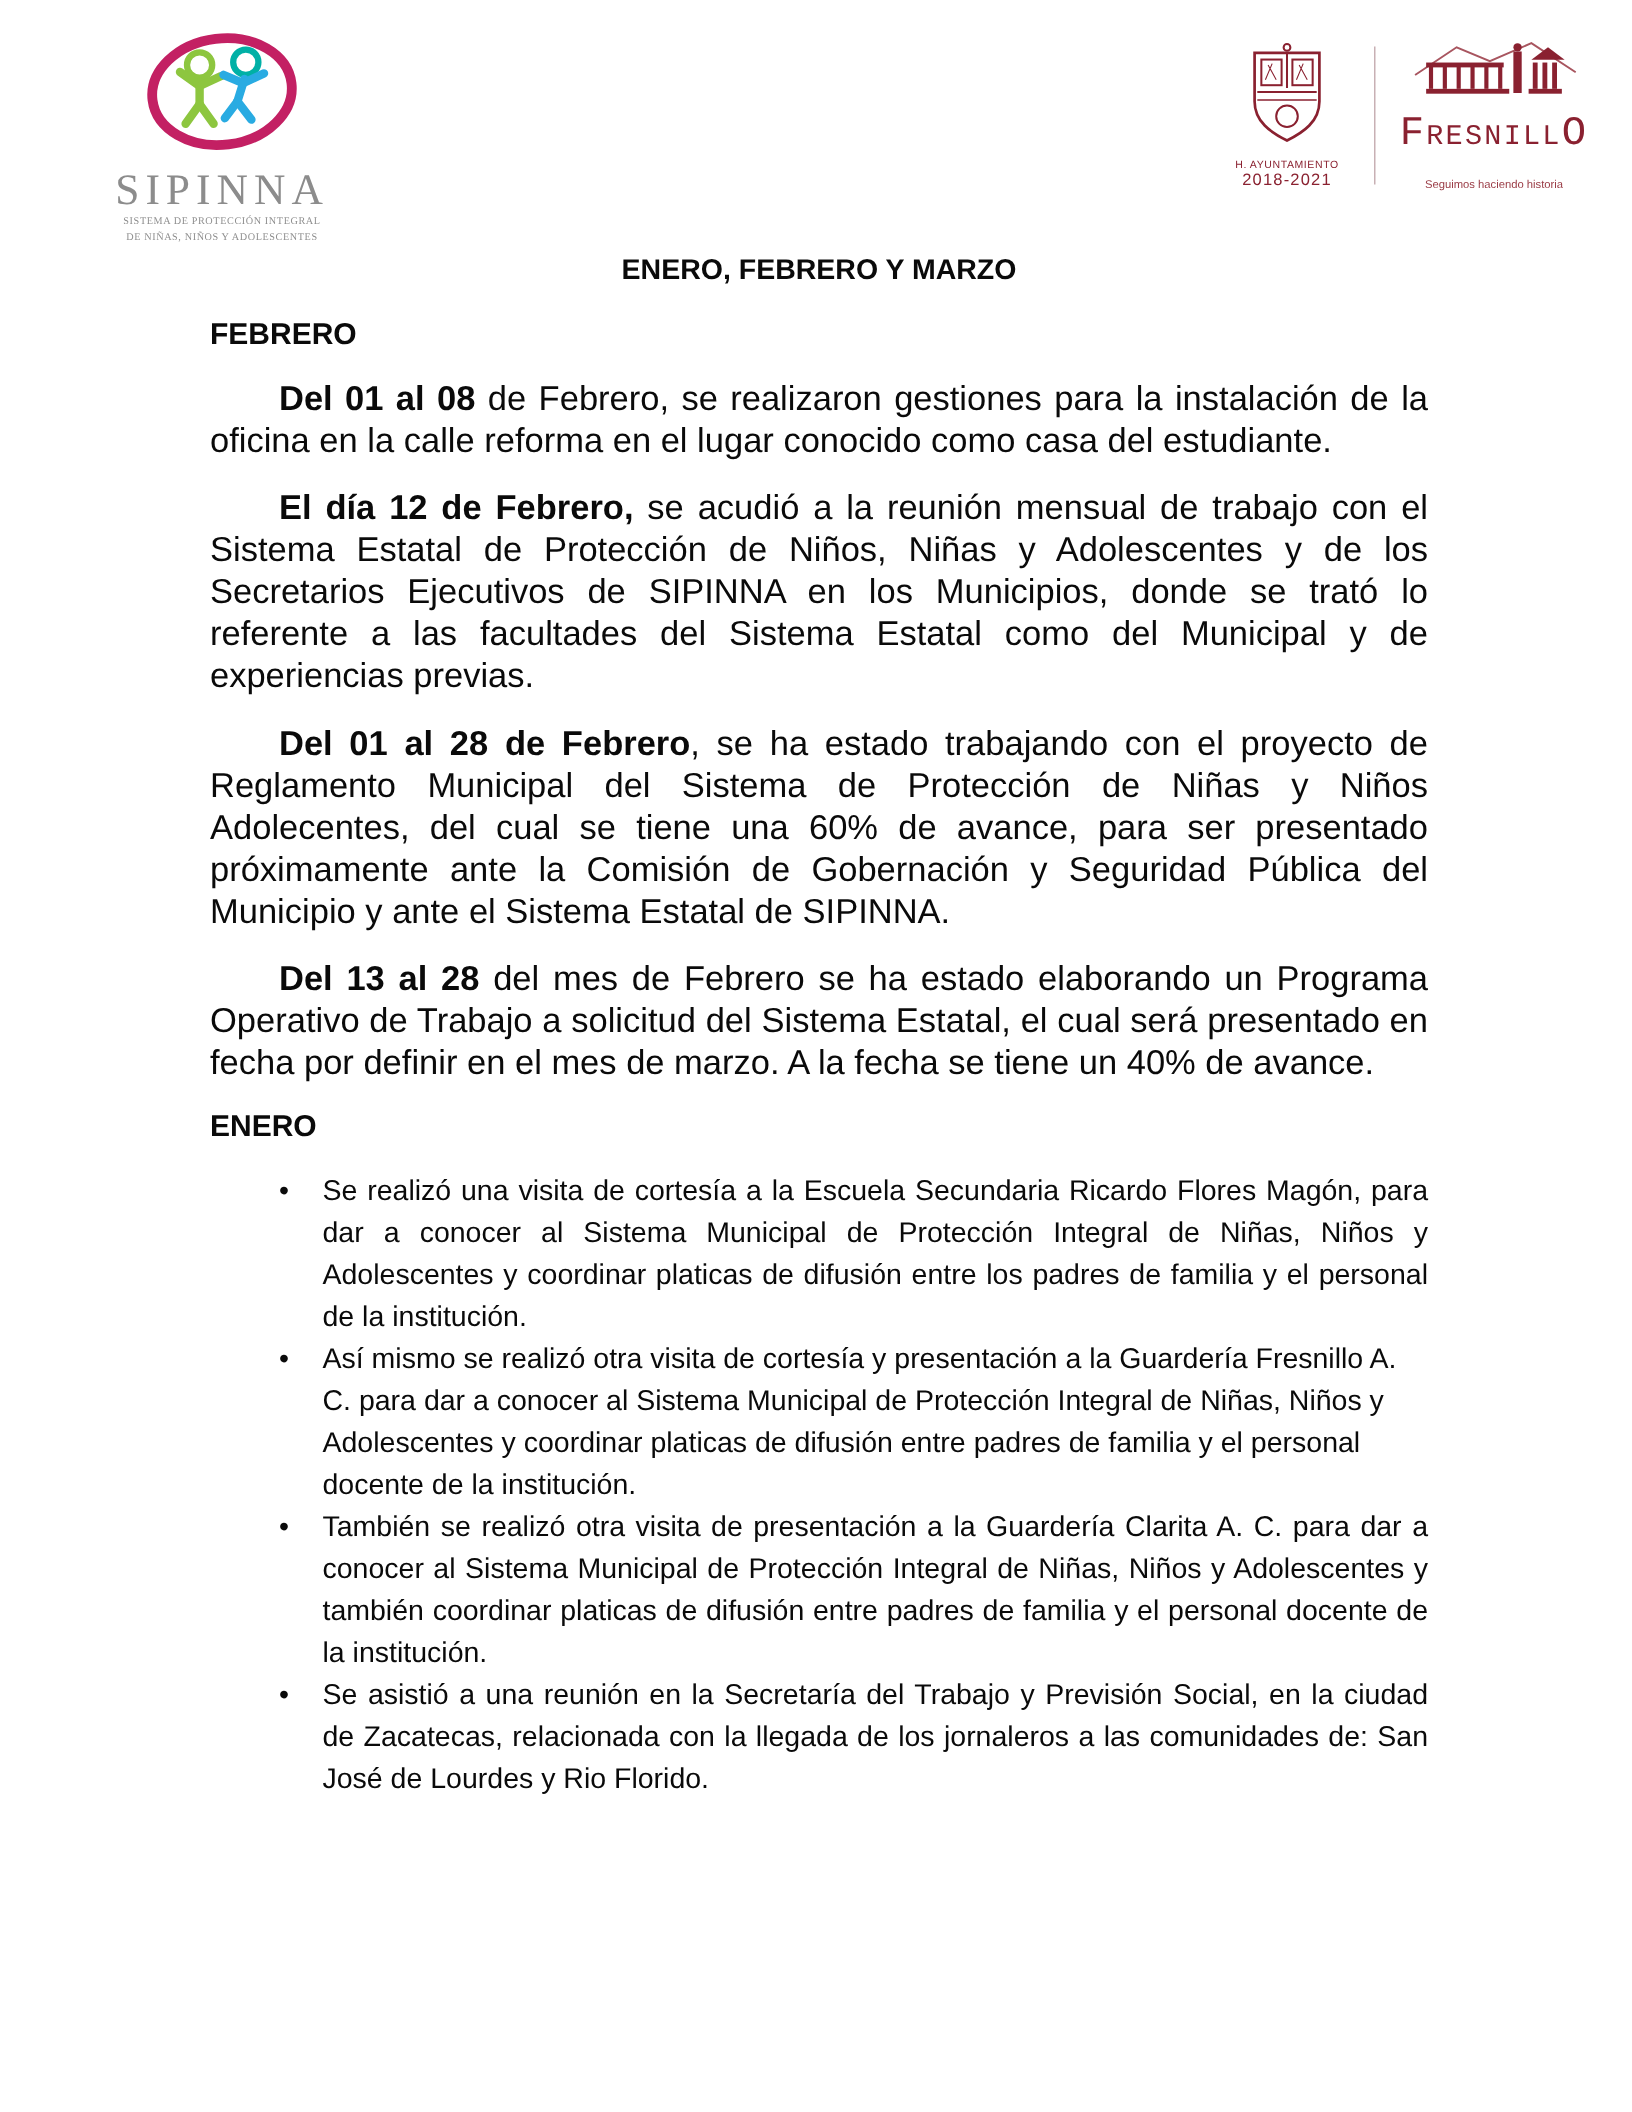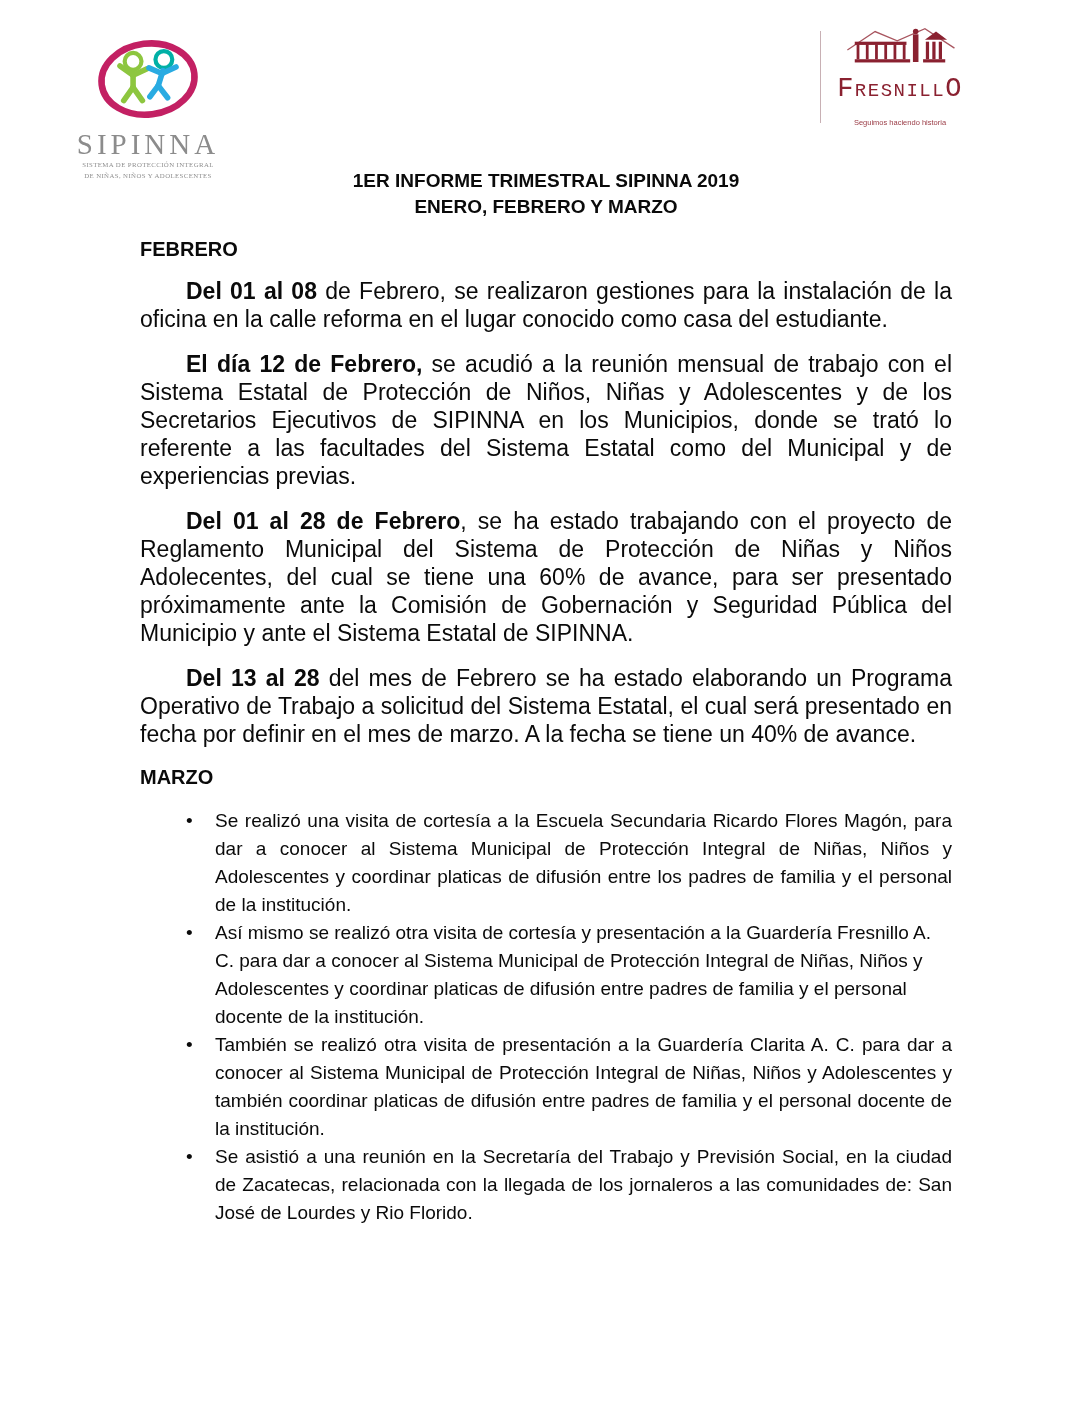--- a/index.html
+++ b/index.html
@@ -6,21 +6,21 @@
   .page {
     position:relative;
     width:1088px; height:1408px;
     background:#ffffff;
     font-family:"Liberation Sans", sans-serif;
     color:#0a0a0a;
     overflow:hidden;
   }
 
   
-  .sipinna-logo { position:absolute; left:58px; top:36px; width:180px; text-align:center; }
+  .sipinna-logo { position:absolute; left:58px; top:18px; width:180px; text-align:center; }
   .sipinna-name {
     font-family:"Liberation Serif", serif;
     font-size:29px; letter-spacing:4px; color:#8c8c8c; line-height:30px; margin-top:1px;
   }
   .sipinna-sub {
     font-family:"Liberation Serif", serif;
     font-size:6.8px; color:#8f8f8f; letter-spacing:0.4px; line-height:8.5px; margin-top:2px;
   }
 
   .gov-logos { position:absolute; left:810px; top:26px; display:flex; align-items:center; }
@@ -79,20 +79,38 @@
         <path d="M71,52 L62,64"></path>
         <path d="M71,52 L81,65"></path>
       </g>
     </svg>
     <div class="sipinna-name">SIPINNA</div>
     <div class="sipinna-sub">SISTEMA DE PROTECCIÓN INTEGRAL</div>
     <div class="sipinna-sub">DE NIÑAS, NIÑOS Y ADOLESCENTES</div>
   </div>
 
   <div class="gov-logos">
+    <div class="crest-block">
+      <svg width="58" height="72" viewBox="0 0 64 80">
+        <g stroke="#8a2130" fill="none" stroke-width="2">
+          <circle cx="32" cy="4" r="2.5" stroke-width="1.5"></circle>
+          <path d="M8,8 H56 V44 C56,59 44,67 32,73 C20,67 8,59 8,44 Z"></path>
+          <line x1="32" y1="8" x2="32" y2="34" stroke-width="1.5"></line>
+          <rect x="13" y="13" width="15" height="19" stroke-width="1.5"></rect>
+          <rect x="36" y="13" width="15" height="19" stroke-width="1.5"></rect>
+          <path d="M10,37 H54" stroke-width="1.5"></path>
+          <path d="M10,43 H54" stroke-width="1.2"></path>
+          <circle cx="32" cy="55" r="8" stroke-width="1.5"></circle>
+          <path d="M18,17 l6,11 M21,16 l-5,12" stroke-width="0.8"></path>
+          <path d="M41,17 l6,11 M44,16 l-5,12" stroke-width="0.8"></path>
+        </g>
+      </svg>
+      <div class="crest-caption1">H. AYUNTAMIENTO</div>
+      <div class="crest-caption2">2018-2021</div>
+    </div>
 
     <div class="logo-divider"></div>
 
     <div class="fresnillo-block">
       <svg width="122" height="48" viewBox="0 0 130 52">
         <path d="M8,26 L38,6 L62,16 L92,3 L124,24" fill="none" stroke="#a8555f" stroke-width="1.4"></path>
         <g fill="#8a2130">
           <rect x="16" y="17" width="56" height="3.5"></rect>
           <rect x="16" y="36" width="60" height="3.5"></rect>
           <rect x="18" y="20" width="3" height="16"></rect>
@@ -110,36 +128,35 @@
           <rect x="90" y="36" width="24" height="3.5"></rect>
         </g>
       </svg>
       <div class="fresnillo-name"><span class="big">F</span><span>RESNILL</span><span class="big">O</span></div>
       <div class="fresnillo-tag">Seguimos haciendo historia</div>
     </div>
   </div>
 
   <div class="content">
     <div class="doc-title">
-      <div>1ER INFORME TRIMESTRAL SIPINNA 2019</div>
       <div>ENERO, FEBRERO Y MARZO</div>
     </div>
 
     <div class="section-heading">FEBRERO</div>
 
     <p class="para"><strong>Del 01 al 08</strong><span> de Febrero, se realizaron gestiones para la instalación de la oficina en la calle reforma en el lugar conocido como casa del estudiante.</span></p>
 
 
     <p class="para"><strong>El día 12 de Febrero,</strong><span> se acudió a la reunión mensual de trabajo con el Sistema Estatal de Protección de Niños, Niñas y Adolescentes y de los Secretarios Ejecutivos de SIPINNA en los Municipios, donde se trató lo referente a las facultades del Sistema Estatal como del Municipal y de experiencias previas.</span></p>
 
     <p class="para"><strong>Del 01 al 28 de Febrero</strong><span>, se ha estado trabajando con el proyecto de Reglamento Municipal del Sistema de Protección de Niñas y Niños Adolecentes, del cual se tiene una 60% de avance, para ser presentado próximamente ante la Comisión de Gobernación y Seguridad Pública del Municipio y ante el Sistema Estatal de SIPINNA.</span></p>
 
     <p class="para"><strong>Del 13 al 28</strong><span> del mes de Febrero se ha estado elaborando un Programa Operativo de Trabajo a solicitud del Sistema Estatal, el cual será presentado en fecha por definir en el mes de marzo. A la fecha se tiene un 40% de avance.</span></p>
 
-    <div class="section-heading marzo">MARZO</div>
+    <div class="section-heading marzo">ENERO</div>
 
     <ul class="bullets">
       <li class="bullet-item"><span class="bullet-marker">•</span><span>Se realizó una visita de cortesía a la Escuela Secundaria Ricardo Flores Magón, para dar a conocer al Sistema Municipal de Protección Integral de Niñas, Niños y Adolescentes y coordinar platicas de difusión entre los padres de familia y el personal de la institución.</span></li>
       <li class="bullet-item ragged"><span class="bullet-marker">•</span><span>Así mismo se realizó otra visita de cortesía y presentación a la Guardería Fresnillo A. C. para dar a conocer al Sistema Municipal de Protección Integral de Niñas, Niños y Adolescentes y coordinar platicas de difusión entre padres de familia y el personal docente de la institución.</span></li>
       <li class="bullet-item"><span class="bullet-marker">•</span><span>También se realizó otra visita de presentación a la Guardería Clarita A. C. para dar a conocer al Sistema Municipal de Protección Integral de Niñas, Niños y Adolescentes y también coordinar platicas de difusión entre padres de familia y el personal docente de la institución.</span></li>
       <li class="bullet-item"><span class="bullet-marker">•</span><span>Se asistió a una reunión en la Secretaría del Trabajo y Previsión Social, en la ciudad de Zacatecas, relacionada con la llegada de los jornaleros a las comunidades de: San José de Lourdes y Rio Florido.</span></li>
     </ul>
   </div>
 
 </div>

